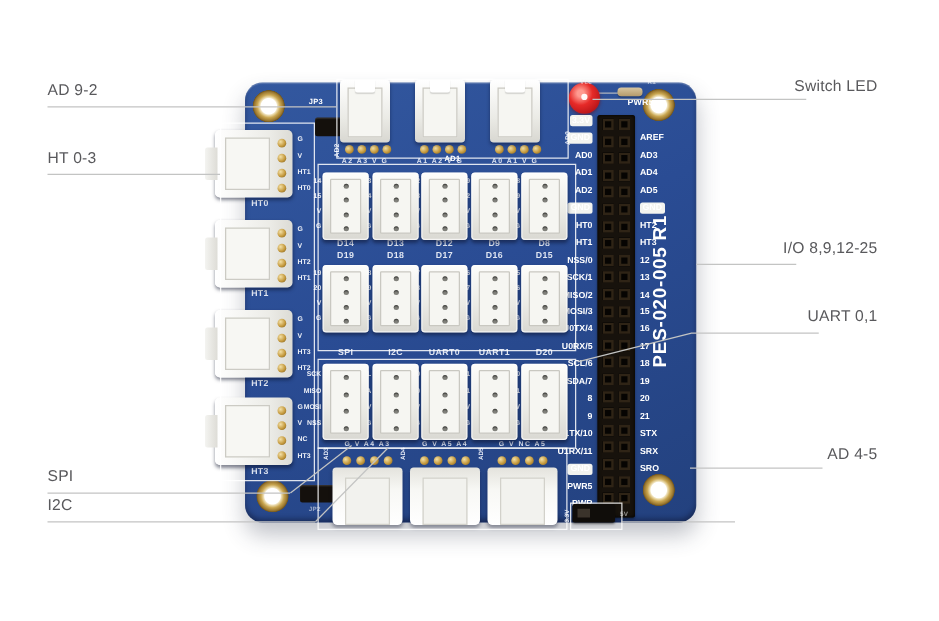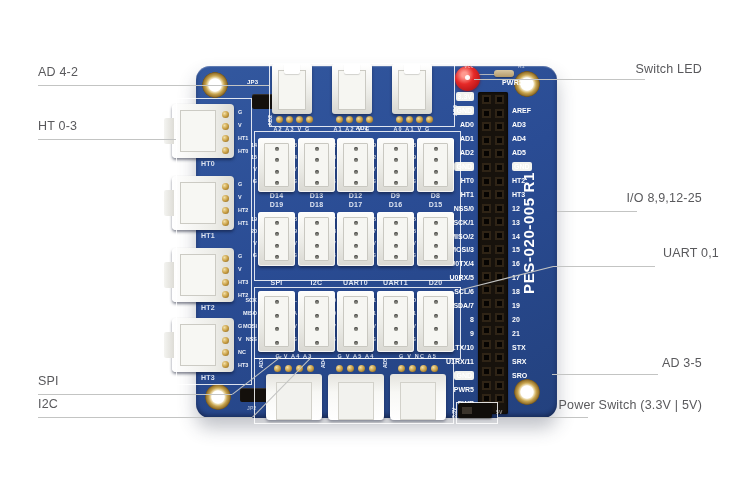--- a/index.html
+++ b/index.html
@@ -451,22 +451,21 @@
   <div class="aline diag" style="left:232px;top:394px;width:62px;transform:rotate(-37.8deg);"></div>
   <div class="aline" style="left:38px;top:417px;width:214px;"></div>
   <div class="aline diag" style="left:252px;top:417px;width:83px;transform:rotate(-45.5deg);"></div>
   <div class="aline" style="left:474px;top:79px;width:171px;"></div>
   <div class="aline" style="left:557px;top:211px;width:80px;"></div>
   <div class="aline" style="left:553px;top:266px;width:102px;"></div>
   <div class="aline diag" style="left:462px;top:289px;width:94px;transform:rotate(-14.2deg);"></div>
   <div class="aline" style="left:552px;top:374px;width:106px;"></div>
   <div class="aline" style="left:497px;top:417px;width:91px;"></div>
 
-  <div class="albl" style="left:38px;top:65px;">AD 4-2</div>
+  <div class="albl" style="left:38px;top:65px;">AD 9-2</div>
   <div class="albl" style="left:38px;top:119px;">HT 0-3</div>
   <div class="albl" style="left:38px;top:374px;">SPI</div>
   <div class="albl" style="left:38px;top:397px;">I2C</div>
   <div class="albl r" style="right:49px;top:62px;">Switch LED</div>
   <div class="albl r" style="right:49px;top:191px;">I/O 8,9,12-25</div>
-  <div class="albl r" style="right:32px;top:246px;margin-left:11px;">UART 0,1</div>
-  <div class="albl r" style="right:49px;top:356px;">AD 3-5</div>
-  <div class="albl r" style="right:49px;top:398px;">Power Switch (3.3V | 5V)</div>
+  <div class="albl r" style="right:49px;top:246px;margin-left:11px;">UART 0,1</div>
+  <div class="albl r" style="right:49px;top:356px;">AD 4-5</div>
 </div>
 
 </body></html>

